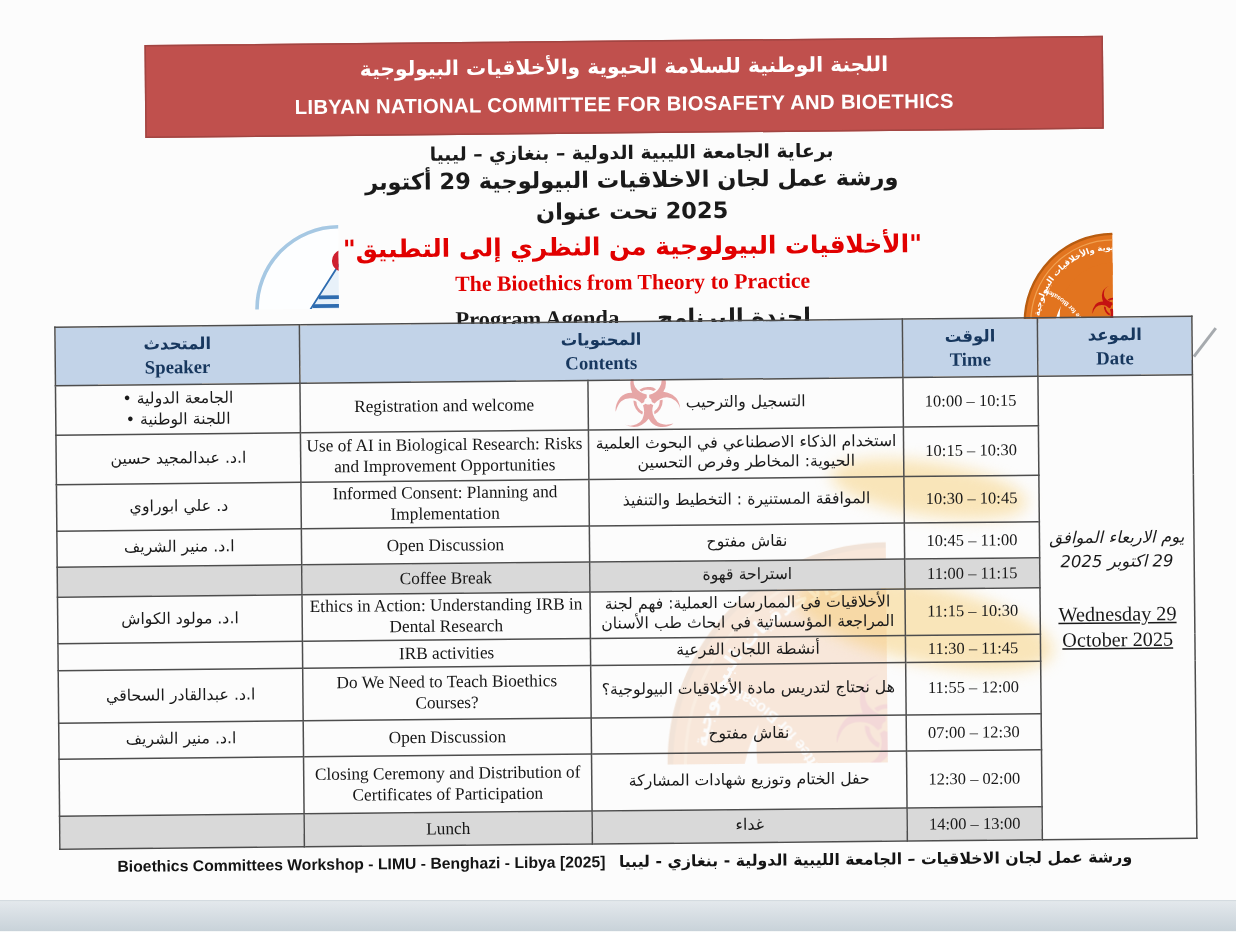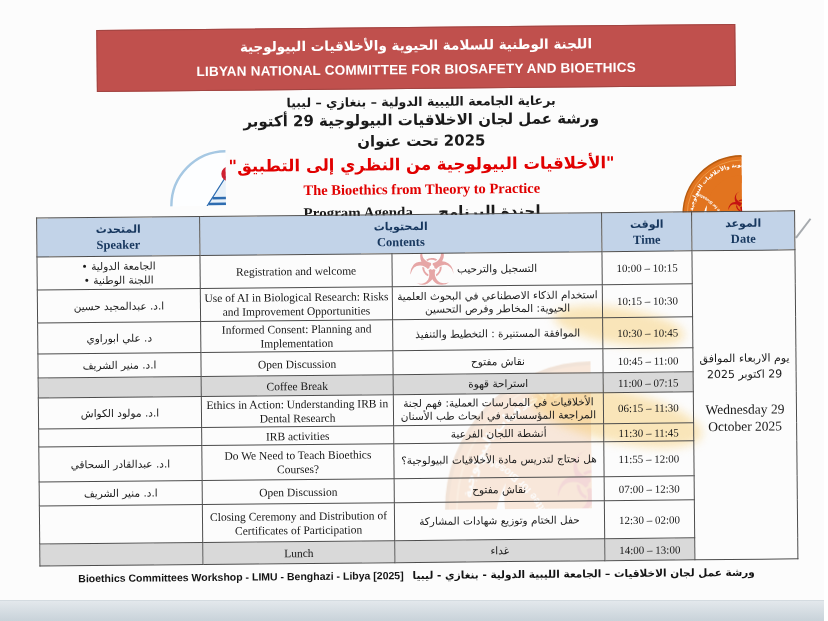--- a/index.html
+++ b/index.html
@@ -41,22 +41,22 @@
   .agenda thead th{background:#c2d3e8;height:36px;}
   .th-ar{font-size:11px;font-weight:bold;color:#17375e;line-height:15px;}
   .th-en{font-family:"Liberation Serif",serif;font-size:12.5px;font-weight:bold;color:#17375e;line-height:16px;}
   .shaded td{background:#d9d9d9;}
   .c-speaker{font-size:10.5px;line-height:13px;}
   .bullet-line{direction:ltr;text-align:center;font-size:10.5px;line-height:14px;}
   .c-en{font-family:"Liberation Serif",serif;font-size:11.5px;line-height:14px;color:#161616;}
   .c-ar{font-size:10.5px;line-height:13.5px;}
   .c-time{font-family:"Liberation Serif",serif;font-size:11px;}
   .c-date{vertical-align:middle;}
-  .date-ar{font-size:11px;line-height:16px;margin-bottom:14px;transform:translateY(-14px);}
-  .date-en{font-family:"Liberation Serif",serif;font-size:13.5px;line-height:17px;transform:translateY(-10px);}
+  .date-ar{font-size:11px;line-height:16px;margin-bottom:14px;transform:translateY(-14px);font-style:italic;}
+  .date-en{font-family:"Liberation Serif",serif;font-size:13.5px;line-height:17px;transform:translateY(-10px);text-decoration:underline;}
 
   
   .footer{position:absolute;left:0;top:569px;width:828px;text-align:center;
           font-family:"Liberation Sans",sans-serif;font-size:10.5px;font-weight:bold;color:#141414;}
   .footer .ar{font-family:"DejaVu Sans",sans-serif;margin-left:6px;}
   .bottom-band{position:absolute;left:0;bottom:0;width:828px;height:20px;
                background:linear-gradient(#e3e8ec,#c8d2d9);border-top:1px solid #d4dbe0;}
 </style>
 </head>
 <body>
@@ -187,27 +187,27 @@
           <tr style="height: 24px;">
             <td class="c-speaker" dir="rtl">ا.د. منير الشريف</td>
             <td class="c-en">Open Discussion</td>
             <td class="c-ar" dir="rtl">نقاش مفتوح</td>
             <td class="c-time">10:45 – 11:00</td>
           </tr>
           <tr class="shaded" style="height: 20px;">
             <td class="c-speaker" dir="rtl"></td>
             <td class="c-en">Coffee Break</td>
             <td class="c-ar" dir="rtl">استراحة قهوة</td>
-            <td class="c-time">11:00 – 07:15</td>
+            <td class="c-time">11:00 – 11:15</td>
           </tr>
           <tr style="height: 28px;">
             <td class="c-speaker" dir="rtl">ا.د. مولود الكواش</td>
             <td class="c-en">Ethics in Action: Understanding IRB in Dental Research</td>
             <td class="c-ar" dir="rtl">الأخلاقيات في الممارسات العملية: فهم لجنة المراجعة المؤسساتية في ابحاث طب الأسنان</td>
-            <td class="c-time">06:15 – 11:30</td>
+            <td class="c-time">11:15 – 10:30</td>
           </tr>
           <tr style="height: 18px;">
             <td class="c-speaker" dir="rtl"></td>
             <td class="c-en">IRB activities</td>
             <td class="c-ar" dir="rtl">أنشطة اللجان الفرعية</td>
             <td class="c-time">11:30 – 11:45</td>
           </tr>
           <tr style="height: 35px;">
             <td class="c-speaker" dir="rtl">ا.د. عبدالقادر السحاقي</td>
             <td class="c-en">Do We Need to Teach Bioethics Courses?</td>

